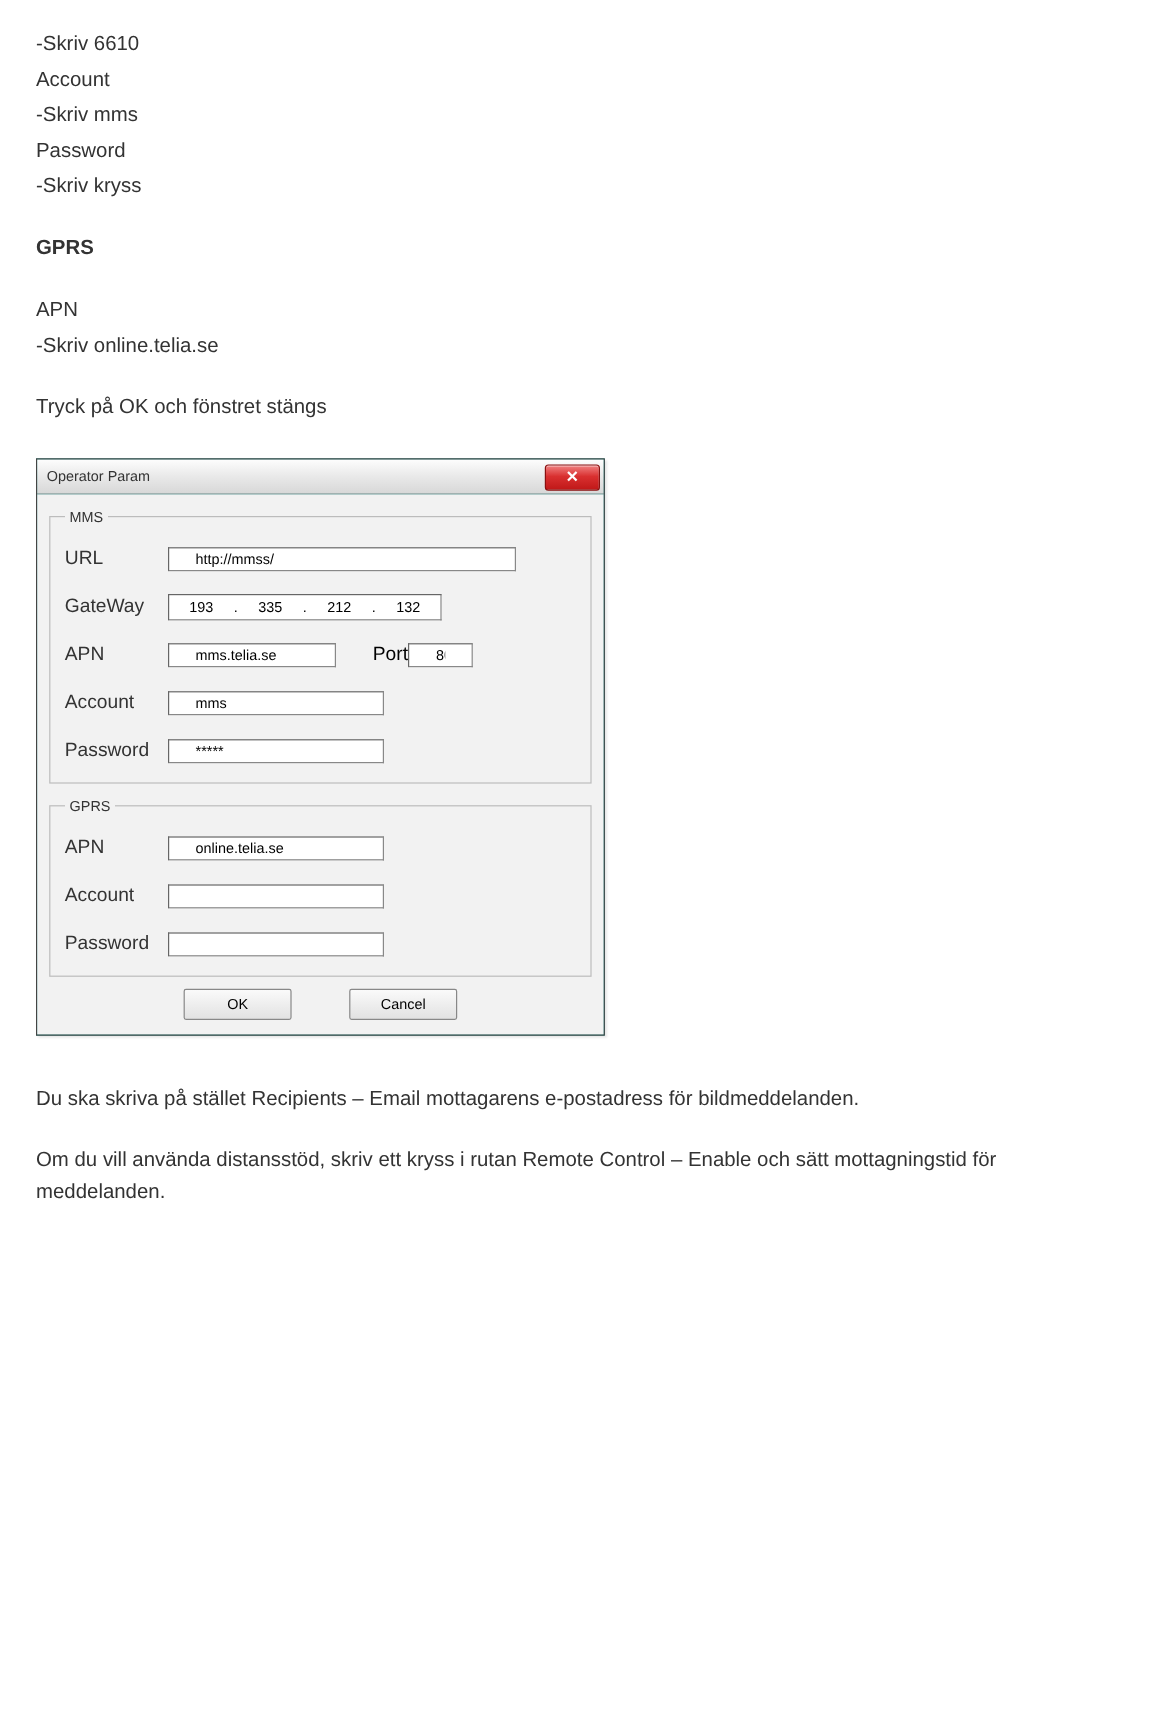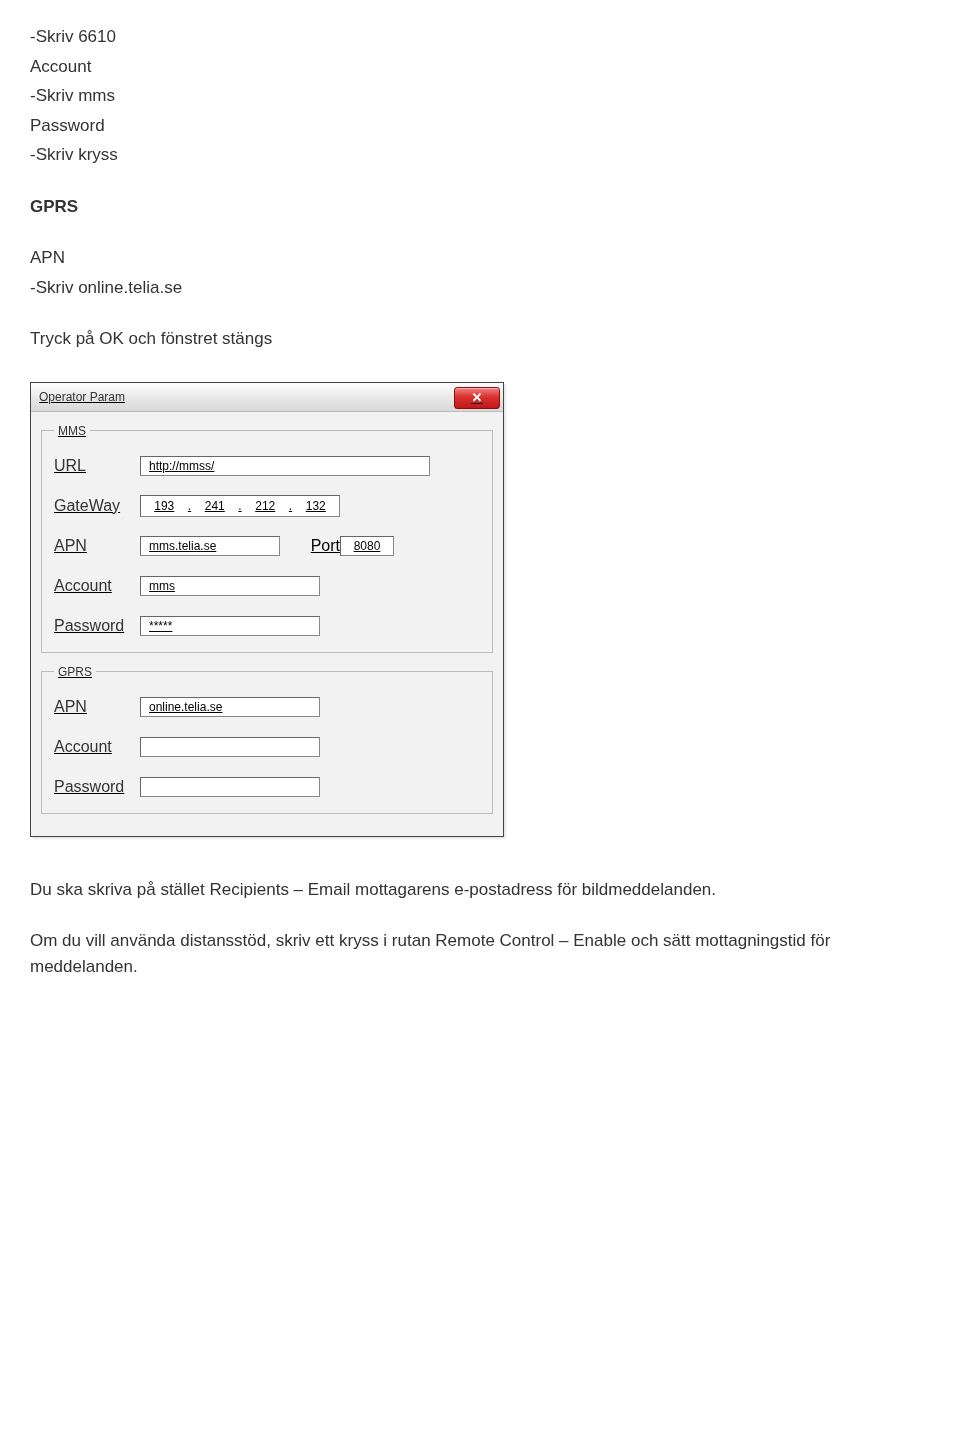--- a/index.html
+++ b/index.html
@@ -20,21 +20,20 @@
   
   .dialog {
     width: 472px;
     border: 1px solid #444;
     background: #0f766e;
     font-family: Tahoma, sans-serif;
     font-size: 12px;
     color: #000;
     box-shadow: 2px 2px 2px rgba(0,0,0,0.1);
     margin: 8px 0;
-    text-decoration: underline;
   }
   .titlebar {
     height: 28px;
     background: linear-gradient(to bottom, #fdfdfd 0%, #e9e9e9 50%, #d8d8d8 100%);
     border-bottom: 1px solid #bbb;
     display: flex;
     align-items: center;
     justify-content: space-between;
     padding-left: 8px;
   }
@@ -79,33 +78,33 @@
     width: 86px;
     font-size: 16px;
     color: #333;
   }
   .field {
     height: 20px;
     border: 1px solid #888;
     border-top-color: #666;
     border-left-color: #666;
     background: #fff;
-    padding: 1px 8px;
+    padding: 1px 22px;
     font-size: 12px;
     color: #000;
     box-sizing: border-box;
   }
   .field-long { width: 290px; }
   .field-med { width: 180px; }
   .field-apnmms { width: 140px; }
   .field-port { width: 54px; text-align: center; }
   .ip-box {
     display: flex;
     align-items: center;
-    width: 200px;
+    width: 228px;
     height: 22px;
     border: 1px solid #888;
     border-top-color: #666;
     border-left-color: #666;
     background: #fff;
     box-sizing: border-box;
     justify-content: flex-end;
   }
   .ip-seg {
     flex: 1;
@@ -174,21 +173,21 @@
       <div class="row row-first">
         <span class="lbl">URL</span>
         <input class="field field-long" value="http://mmss/" style="">
       </div>
 
       <div class="row">
         <span class="lbl">GateWay</span>
         <div class="ip-box">
           <span class="ip-seg">193</span>
           <span class="ip-dot">.</span>
-          <span class="ip-seg">241</span>
+          <span class="ip-seg">335</span>
           <span class="ip-dot">.</span>
           <span class="ip-seg">212</span>
           <span class="ip-dot">.</span>
           <span class="ip-seg">132</span>
         </div>
       </div>
 
       <div class="row">
         <span class="lbl">APN</span>
         <input class="field field-apnmms" value="mms.telia.se" style="">
@@ -219,20 +218,24 @@
         <span class="lbl">Account</span>
         <input class="field field-med" value="" style="">
       </div>
 
       <div class="row">
         <span class="lbl">Password</span>
         <input class="field field-med" value="" style="">
       </div>
     </fieldset>
 
+    <div class="btn-row">
+      <div class="btn">OK</div>
+      <div class="btn">Cancel</div>
+    </div>
 
   </div>
 </div>
 
 <div class="spacer-md"></div>
 
 <p class="doc-text">Du ska skriva på stället Recipients – Email mottagarens e-postadress för bildmeddelanden.</p>
 <div class="spacer-sm"></div>
 <p class="doc-text">Om du vill använda distansstöd, skriv ett kryss i rutan Remote Control – Enable och sätt mottagningstid för meddelanden.</p>
 

